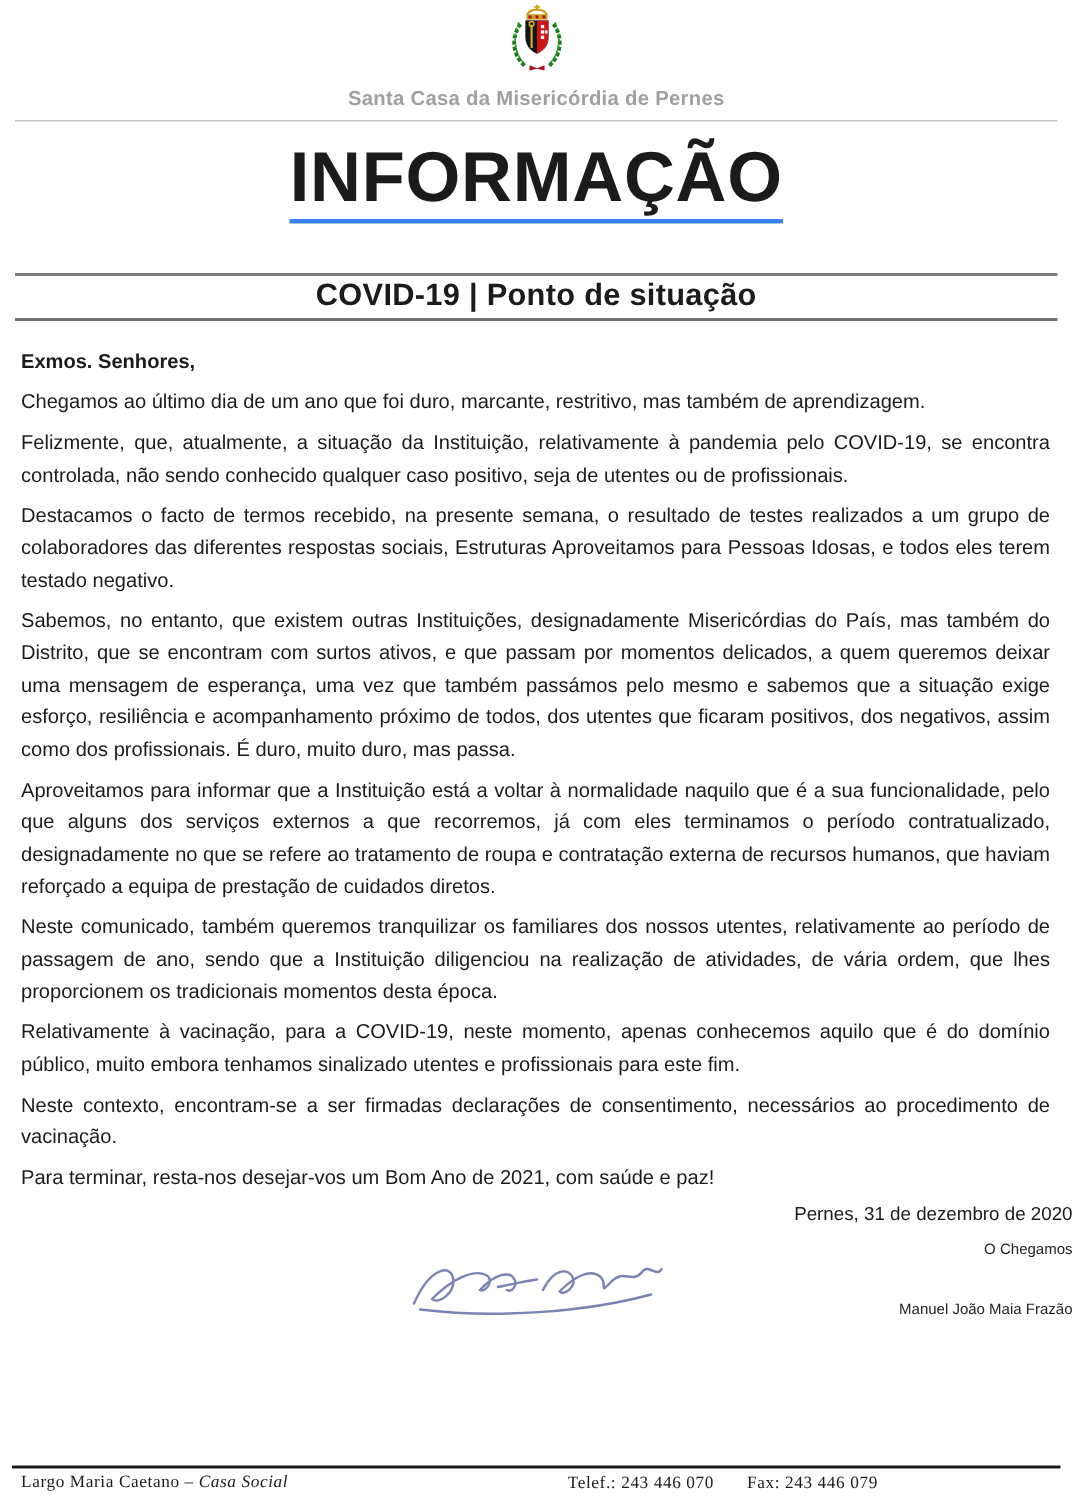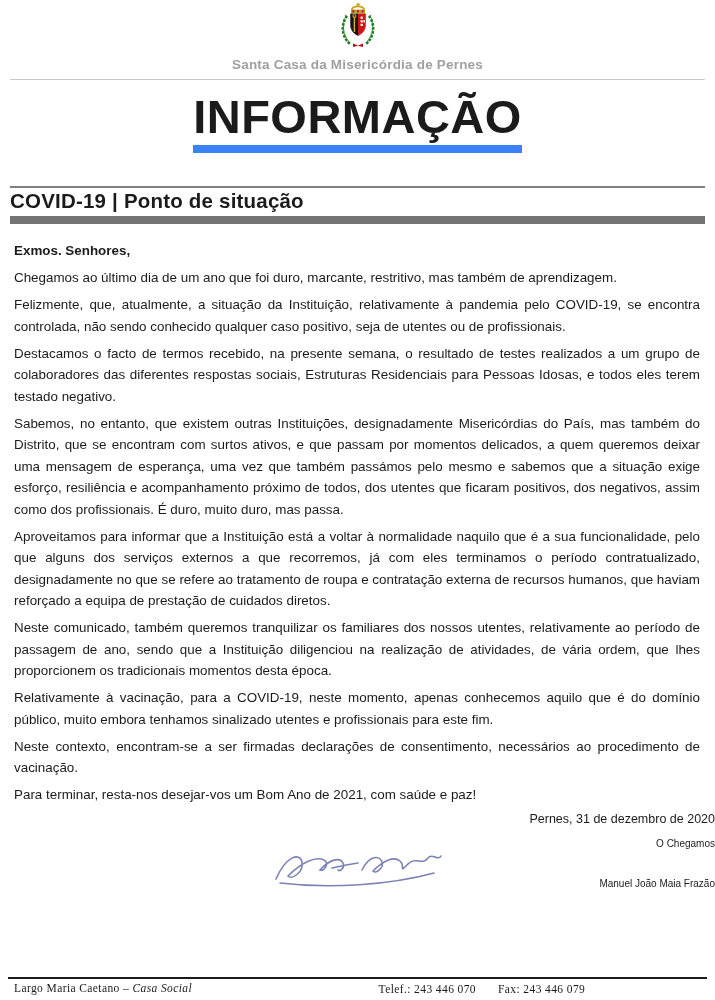--- a/index.html
+++ b/index.html
@@ -31,29 +31,29 @@
   }
   
   .title-wrap { text-align: center; margin-top: 13px; }
   .doc-title {
     display: inline-block;
     font-size: 47px;
     font-weight: bold;
     line-height: 1.0;
     letter-spacing: 0.5px;
     padding-bottom: 5px;
-    border-bottom: 8px solid #3b82f6;
+    border-bottom: 3px solid #3b82f6;
   }
   
   .subtitle-band {
     margin: 33px 10px 0 10px;
     border-top: 2px solid #7e7e7e;
-    border-bottom: 8px solid #737373;
+    border-bottom: 2px solid #737373;
     padding: 1px 0 3px 0;
-    text-align: left;
+    text-align: center;
   }
   .doc-subtitle { font-size: 20.5px; font-weight: bold; letter-spacing: 0.2px; }
   
   .body-text {
     margin: 16px 15px 0 14px;
     font-size: 13.4px;
     line-height: 21.5px;
     text-align: justify;
   }
   .body-text p { margin-bottom: 5.5px; }
@@ -129,21 +129,21 @@
   </div>
 
   <div class="subtitle-band">
     <span class="doc-subtitle">COVID-19 | Ponto de situação</span>
   </div>
 
   <div class="body-text">
     <p class="salutation">Exmos. Senhores,</p>
     <p>Chegamos ao último dia de um ano que foi duro, marcante, restritivo, mas também de aprendizagem.</p>
     <p>Felizmente, que, atualmente, a situação da Instituição, relativamente à pandemia pelo COVID-19, se encontra controlada, não sendo conhecido qualquer caso positivo, seja de utentes ou de profissionais.</p>
-    <p>Destacamos o facto de termos recebido, na presente semana, o resultado de testes realizados a um grupo de colaboradores das diferentes respostas sociais, Estruturas Residenciais para Pessoas Idosas, e todos eles terem testado negativo.</p>
+    <p>Destacamos o facto de termos recebido, na presente semana, o resultado de testes realizados a um grupo de colaboradores das diferentes respostas sociais, Estruturas Aproveitamos para Pessoas Idosas, e todos eles terem testado negativo.</p>
     <p>Sabemos, no entanto, que existem outras Instituições, designadamente Misericórdias do País, mas também do Distrito, que se encontram com surtos ativos, e que passam por momentos delicados, a quem queremos deixar uma mensagem de esperança, uma vez que também passámos pelo mesmo e sabemos que a situação exige esforço, resiliência e acompanhamento próximo de todos, dos utentes que ficaram positivos, dos negativos, assim como dos profissionais. É duro, muito duro, mas passa.</p>
     <p>Aproveitamos para informar que a Instituição está a voltar à normalidade naquilo que é a sua funcionalidade, pelo que alguns dos serviços externos a que recorremos, já com eles terminamos o período contratualizado, designadamente no que se refere ao tratamento de roupa e contratação externa de recursos humanos, que haviam reforçado a equipa de prestação de cuidados diretos.</p>
     <p>Neste comunicado, também queremos tranquilizar os familiares dos nossos utentes, relativamente ao período de passagem de ano, sendo que a Instituição diligenciou na realização de atividades, de vária ordem, que lhes proporcionem os tradicionais momentos desta época.</p>
     <p>Relativamente à vacinação, para a COVID-19, neste momento, apenas conhecemos aquilo que é do domínio público, muito embora tenhamos sinalizado utentes e profissionais para este fim.</p>
     <p>Neste contexto, encontram-se a ser firmadas declarações de consentimento, necessários ao procedimento de vacinação.</p>
     <p>Para terminar, resta-nos desejar-vos um Bom Ano de 2021, com saúde e paz!</p>
   </div>
 
   <div class="closing">
     <div class="dateline">Pernes, 31 de dezembro de 2020</div>

